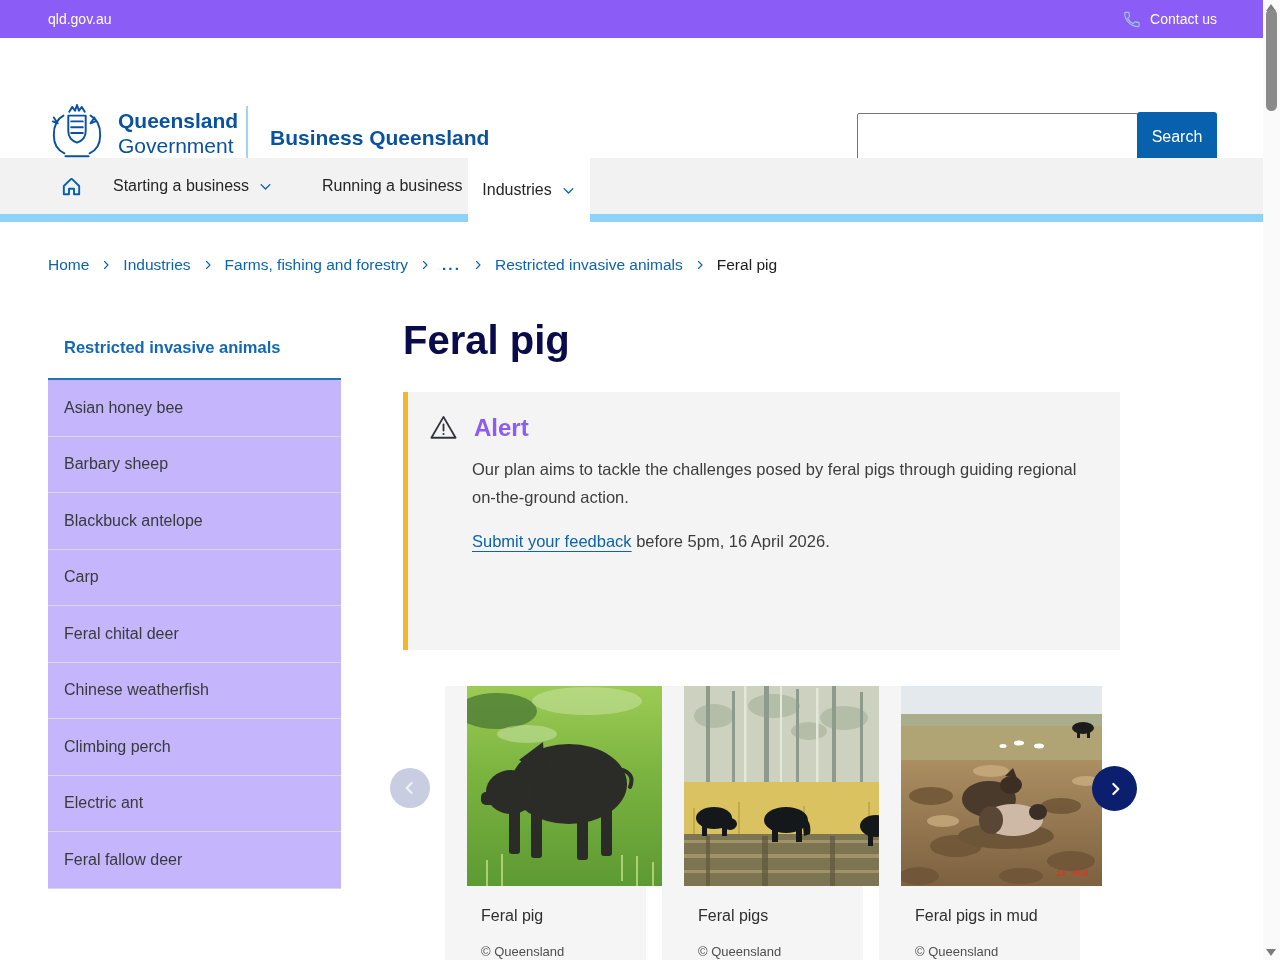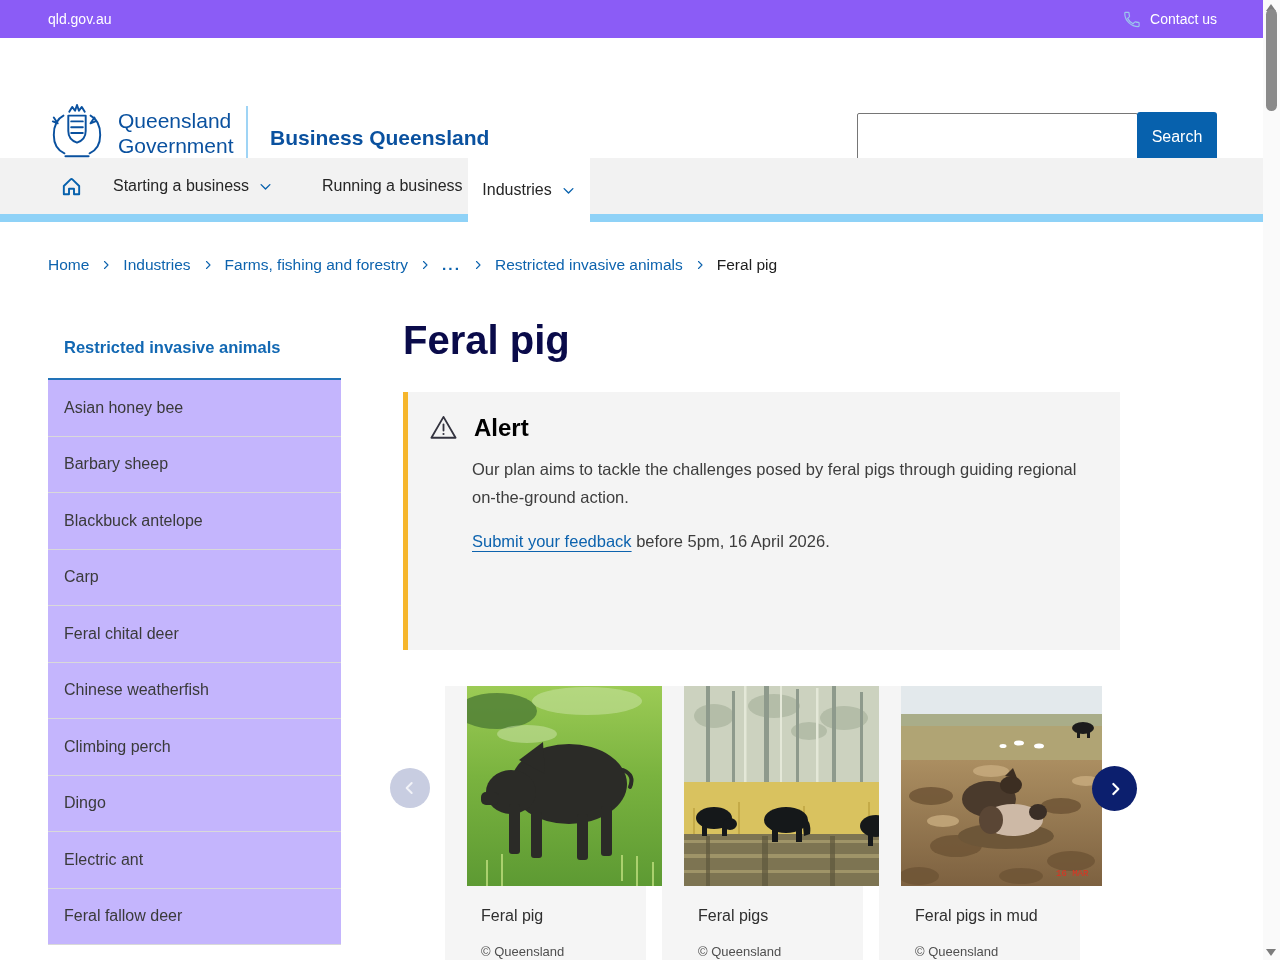--- a/index.html
+++ b/index.html
@@ -11,21 +11,21 @@
 
   
   .topbar { position: absolute; left: 0; top: 0; width: 1263px; height: 38px; background: #8b5cf6; }
   .topbar-site { position: absolute; left: 48px; top: 11px; color: #fff; font-size: 14px; cursor: pointer; }
   .topbar-contact { position: absolute; right: 46px; top: 0; height: 38px; display: flex; align-items: center; gap: 9px; color: #fff; font-size: 14px; cursor: pointer; }
 
   
   .header { position: absolute; left: 0; top: 38px; width: 1263px; height: 120px; background: #fff; }
   .logo { position: absolute; left: 48px; top: 64px; display: flex; align-items: center; gap: 12px; cursor: pointer; }
   .org-name { color: #0a519f; font-size: 21px; line-height: 25px; }
-  .org-name .l1 { font-weight: 400; }
+  .org-name .l1 { font-weight: 700; text-align: right; }
   .org-name .l2 { font-weight: 400; }
   .header-divider { position: absolute; left: 246px; top: 68px; width: 2px; height: 58px; background: #9fd4f5; }
   .site-title { position: absolute; left: 270px; top: 88px; color: #0a519f; font-size: 21px; font-weight: 700; }
   .search-input { position: absolute; left: 857px; top: 75px; width: 281px; height: 47px; border: 1px solid #767676; border-radius: 2px; font-size: 16px; padding: 0 12px; font-family: "Liberation Sans", sans-serif; }
   .search-btn { position: absolute; left: 1137px; top: 74px; width: 80px; height: 49px; background: #0761AD; color: #fff; border: none; border-radius: 3px; font-size: 16px; font-family: "Liberation Sans", sans-serif; cursor: pointer; }
 
   
   .navbar { position: absolute; left: 0; top: 158px; width: 1263px; height: 56px; background: #f2f2f2; }
   .accent-bar { position: absolute; left: 0; top: 214px; width: 1263px; height: 8px; background: #8FD2F7; }
   .nav-home { position: absolute; left: 60px; top: 158px; height: 56px; display: flex; align-items: center; cursor: pointer; }
@@ -43,21 +43,21 @@
 
   
   .sidebar { position: absolute; left: 48px; top: 322px; width: 293px; }
   .side-active { padding: 16px 16px 21px; color: #1268b3; font-weight: 700; font-size: 16.5px; border-bottom: 2px solid #2273b8; cursor: pointer; }
   .side-item { height: 56.5px; display: flex; align-items: center; padding: 0 16px; font-size: 16px; color: #3a3a3a; border-bottom: 1px solid #d9d9d9; cursor: pointer; background: #c4b5fd; }
 
   
   .page-title { position: absolute; left: 403px; top: 318px; color: #0a0b4a; font-size: 40px; font-weight: 600; }
   .alert-box { position: absolute; left: 403px; top: 392px; width: 717px; height: 258px; background: #f4f4f4; border-left: 5px solid #F6B62C; }
   .alert-head { display: flex; align-items: center; gap: 15px; margin: 21px 0 0 20px; }
-  .alert-title { color: #000000; font-size: 24px; font-weight: 700; }
+  .alert-title { color: #8b5cf6; font-size: 24px; font-weight: 700; }
   .alert-body { margin: 13px 0 0 64px; width: 628px; font-size: 16.5px; color: #3d3d3d; line-height: 28px; }
   .alert-body p { margin: 0 0 16px 0; }
   .alert-link { color: #0d63ae; text-decoration: underline; text-underline-offset: 4px; cursor: pointer; }
 
   
   .card { position: absolute; top: 686px; width: 201px; height: 274px; background: #f5f5f5; padding-left: 22px; }
   .card.c1 { left: 445px; } .card.c2 { left: 662px; } .card.c3 { left: 879px; }
   .card svg.photo { display: block; width: 201px; height: 200px; cursor: pointer; }
   .card-caption { padding: 21px 14px 0; font-size: 16px; color: #2f2f2f; }
   .card-credit { padding: 19px 14px 0; font-size: 13px; color: #4f4f4f; }
@@ -172,21 +172,20 @@
 
   <aside class="sidebar">
     <div class="side-active">Restricted invasive animals</div>
     <div class="side-item">Asian honey bee</div>
     <div class="side-item">Barbary sheep</div>
     <div class="side-item">Blackbuck antelope</div>
     <div class="side-item">Carp</div>
     <div class="side-item">Feral chital deer</div>
     <div class="side-item">Chinese weatherfish</div>
     <div class="side-item">Climbing perch</div>
-    <div class="side-item">Dingo</div>
     <div class="side-item">Electric ant</div>
     <div class="side-item">Feral fallow deer</div>
   </aside>
 
   <h1 class="page-title">Feral pig</h1>
 
   <section class="alert-box">
     <div class="alert-head">
       <svg width="31" height="29" viewBox="0 0 24 24">
         <path d="M12 3.2 L22 20.5 H2 Z" fill="none" stroke="#33333f" stroke-width="1.5" stroke-linejoin="round"></path>

